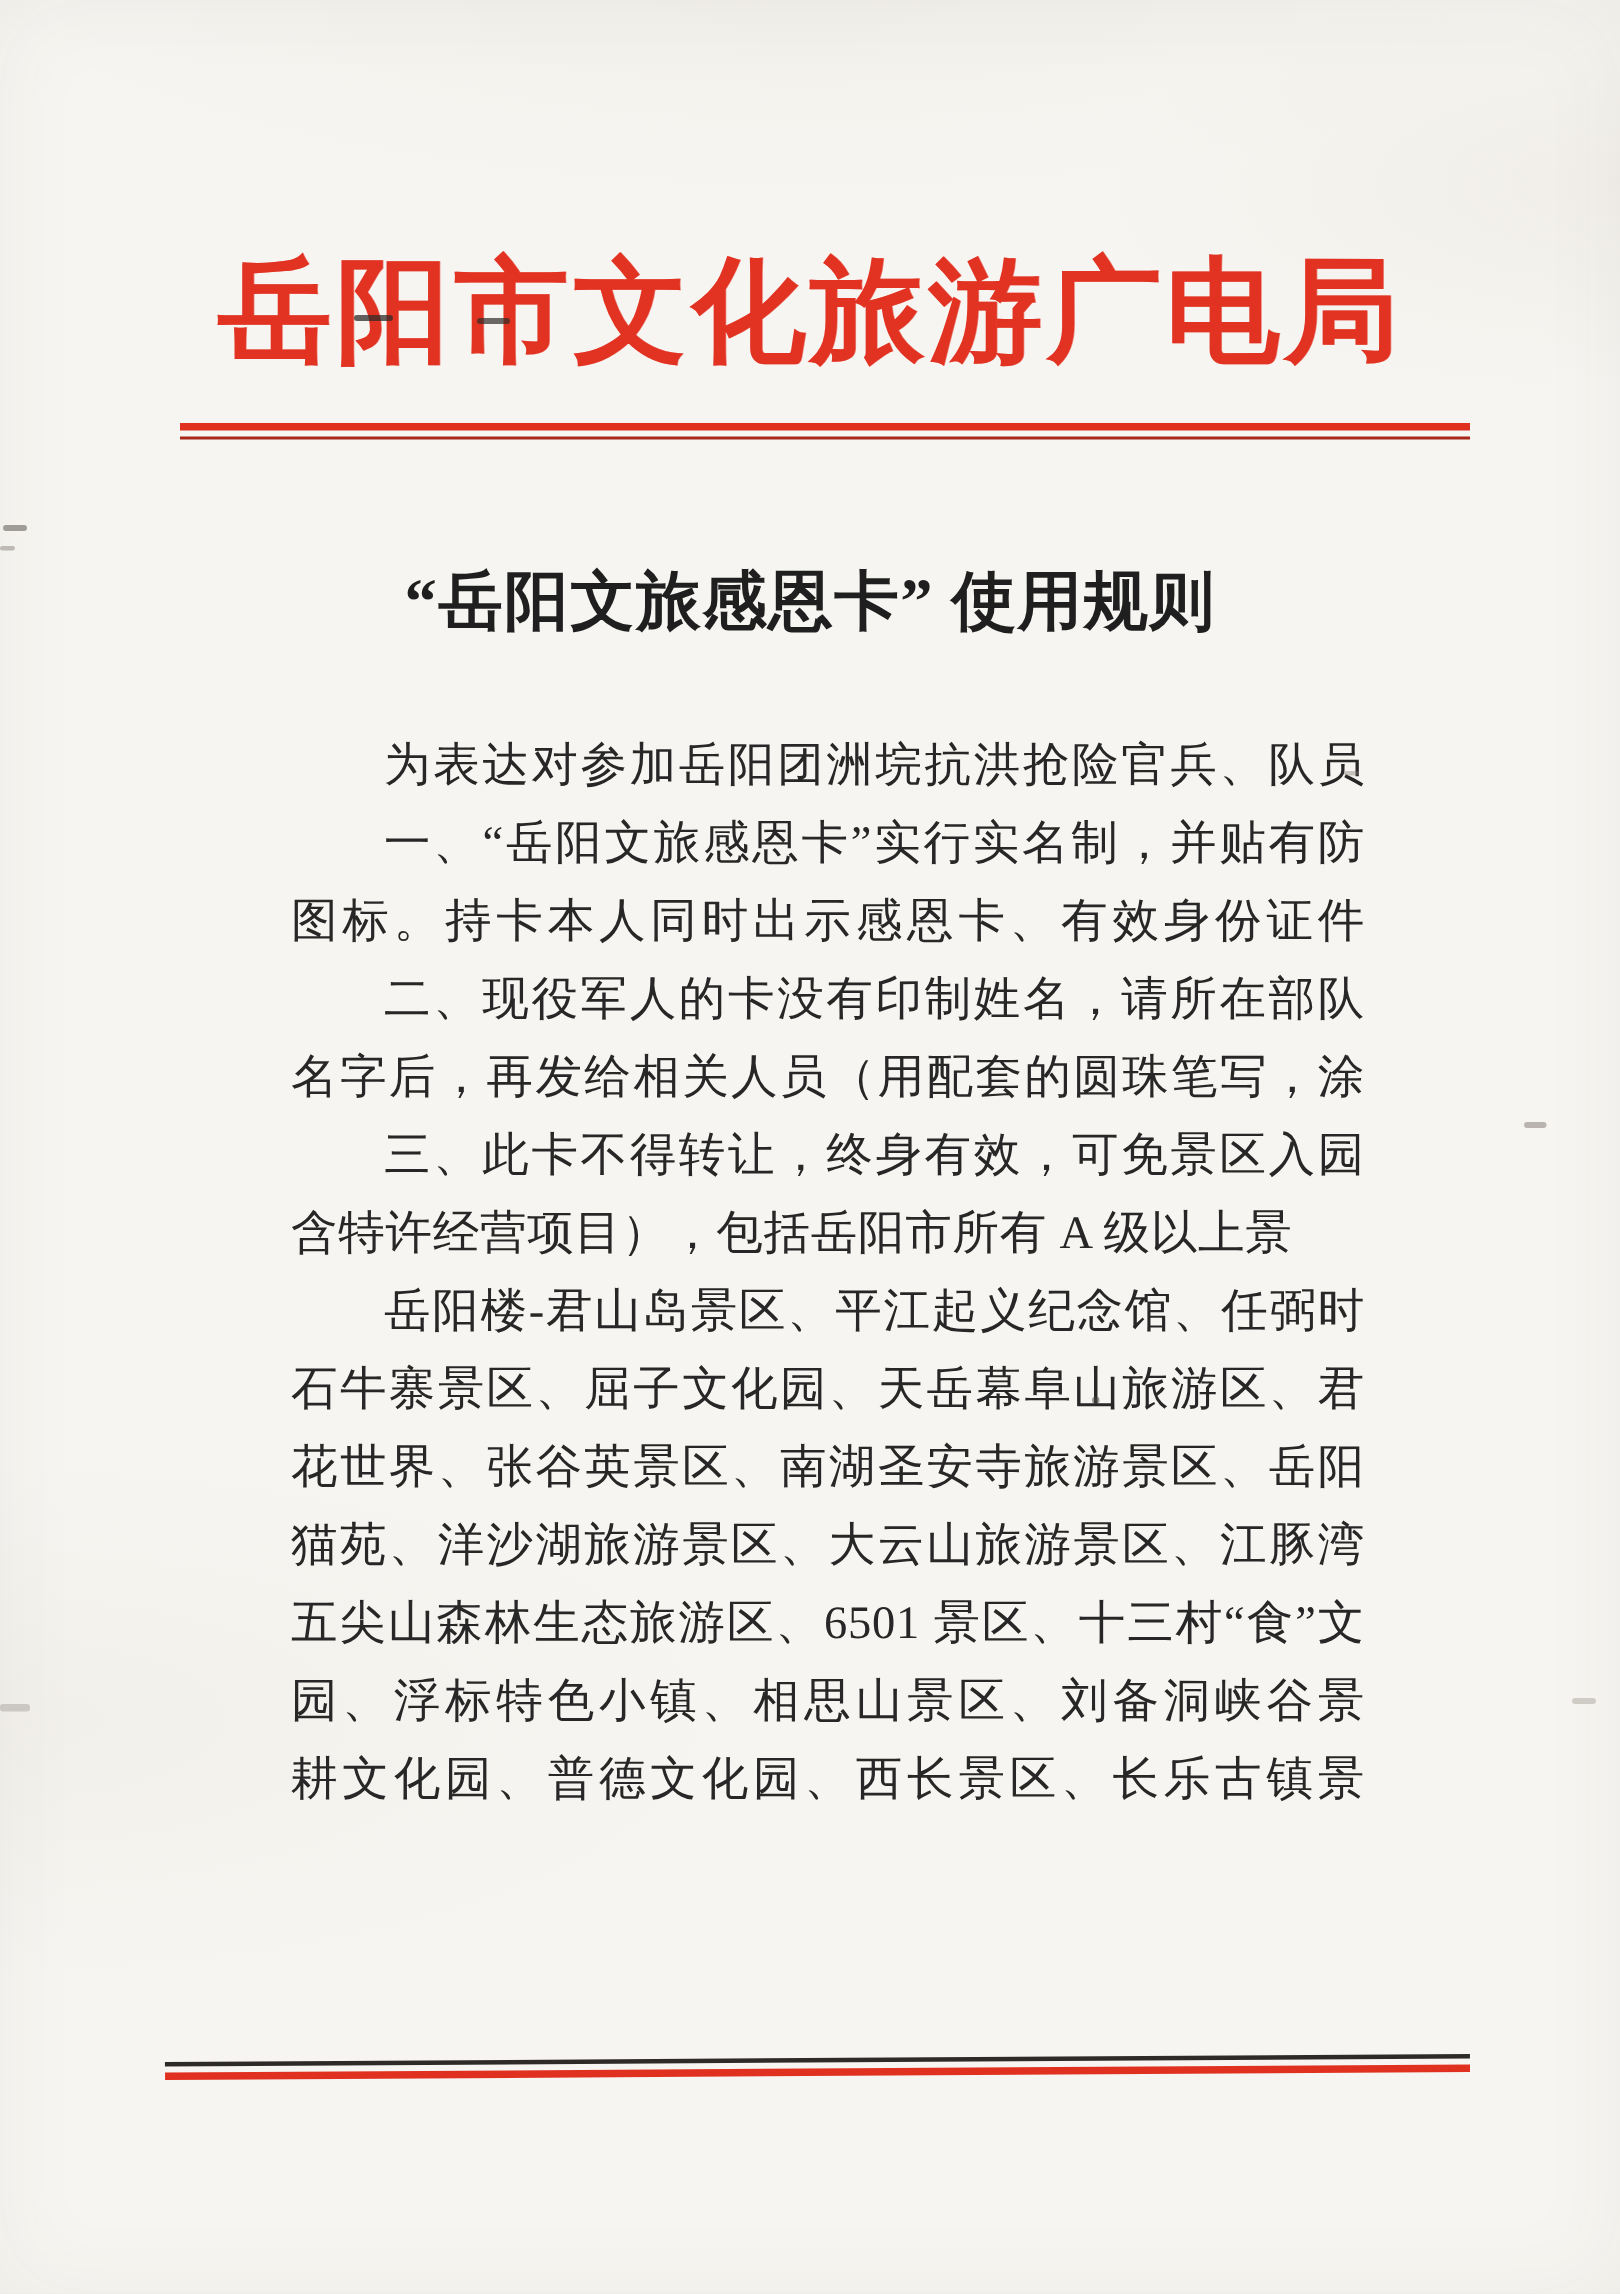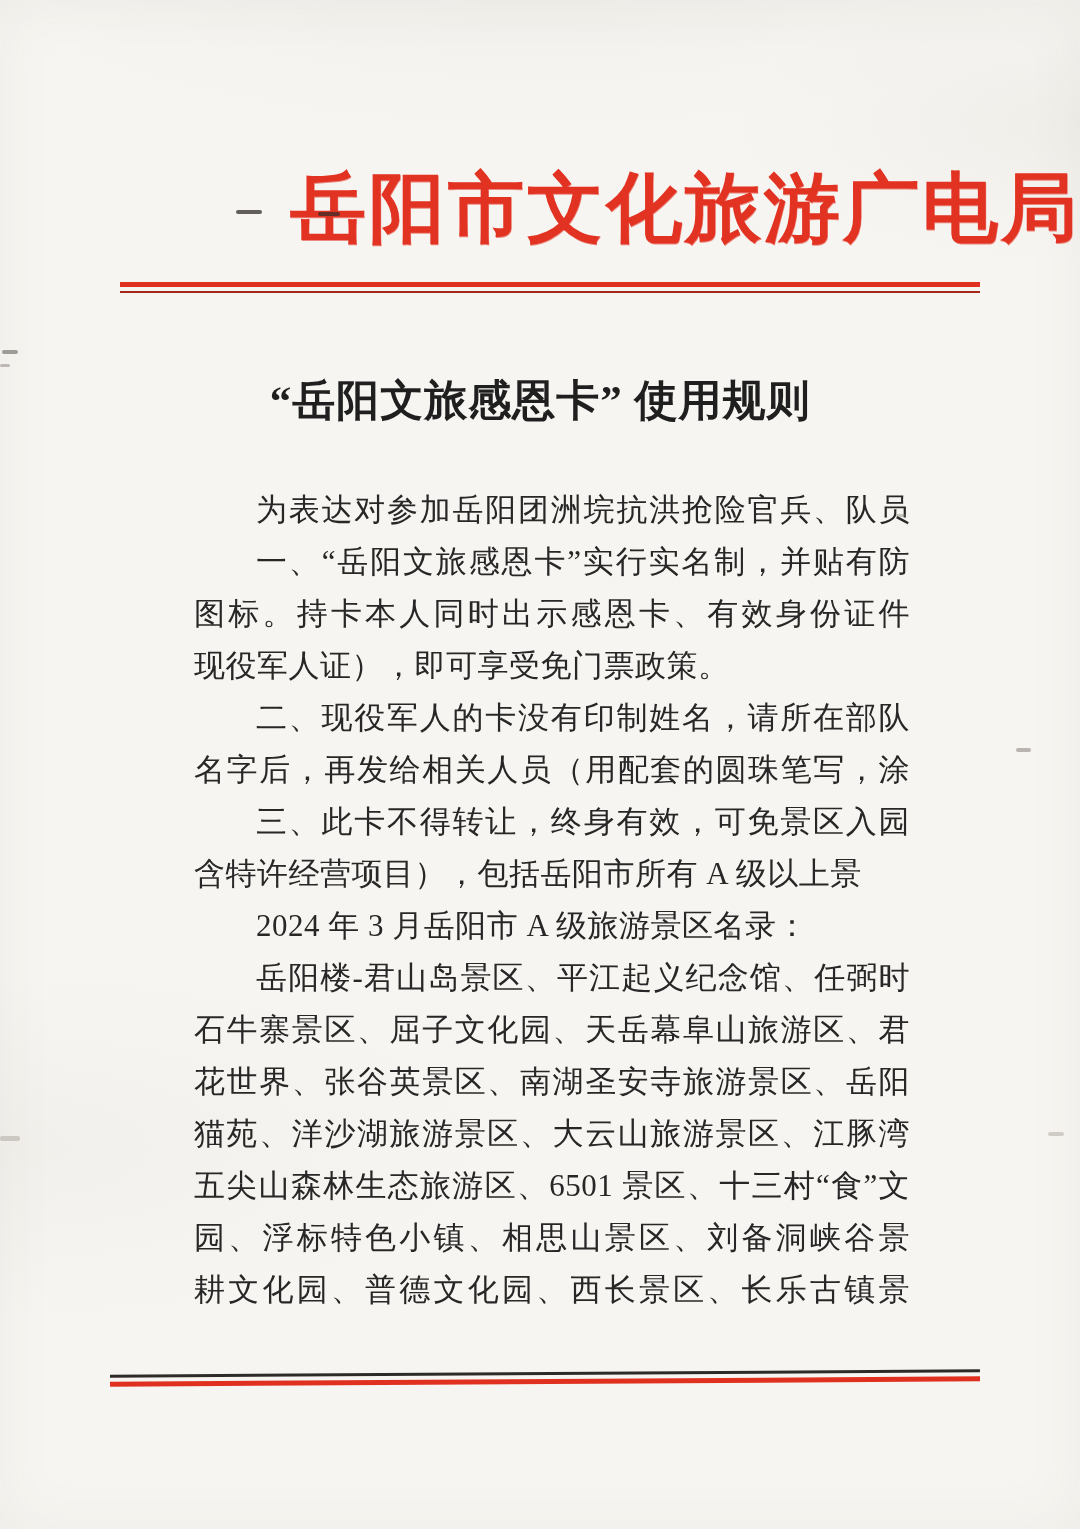--- a/index.html
+++ b/index.html
@@ -20,21 +20,21 @@
     box-shadow: inset 0 0 60px rgba(80,70,60,0.05);
     overflow: hidden;
   }
 
   
   .letterhead {
     position: absolute;
     top: 152px;
     left: 0;
     width: 100%;
-    text-align: right;
+    text-align: center;
     font-size: 76px;
     font-weight: 700;
     letter-spacing: 3px;
     color: #e23222;
     line-height: 112px;
     text-shadow: 0.5px 0.5px 0 rgba(226,50,34,0.55);
   }
 
   
   .head-rule {
@@ -118,26 +118,24 @@
     <div class="hr-gap"></div>
     <div class="hr-bot"></div>
   </div>
 
   <h1 class="doc-title">“岳阳文旅感恩卡” 使用规则</h1>
 
   <div class="body-text">
     <div class="line indent">为表达对参加岳阳团洲垸抗洪抢险官兵、队员的感谢，</div>
     <div class="line indent">一、“岳阳文旅感恩卡”实行实名制，并贴有防伪镭射</div>
     <div class="line">图标。持卡本人同时出示感恩卡、有效身份证件（身份证或</div>
-    <div class="line short">现役军人证），即可享受免门票政策。</div>
     <div class="line indent">二、现役军人的卡没有印制姓名，请所在部队统一手写</div>
     <div class="line">名字后，再发给相关人员（用配套的圆珠笔写，涂改无效）。</div>
     <div class="line indent">三、此卡不得转让，终身有效，可免景区入园门票（不</div>
     <div class="line short">含特许经营项目），包括岳阳市所有 A 级以上景区。</div>
-    <div class="line indent short">2024 年 3 月岳阳市 A 级旅游景区名录：</div>
     <div class="line indent">岳阳楼-君山岛景区、平江起义纪念馆、任弼时纪念馆、</div>
     <div class="line">石牛寨景区、屈子文化园、天岳幕阜山旅游区、君山野生荷</div>
     <div class="line">花世界、张谷英景区、南湖圣安寺旅游景区、岳阳中华大熊</div>
     <div class="line">猫苑、洋沙湖旅游景区、大云山旅游景区、江豚湾旅游景区、</div>
     <div class="line">五尖山森林生态旅游区、6501 景区、十三村“食”文化产业</div>
     <div class="line">园、浮标特色小镇、相思山景区、刘备洞峡谷景区、黄秀农</div>
     <div class="line">耕文化园、普德文化园、西长景区、长乐古镇景区、左宗棠</div>
   </div>
 
   <div class="foot-rule">

